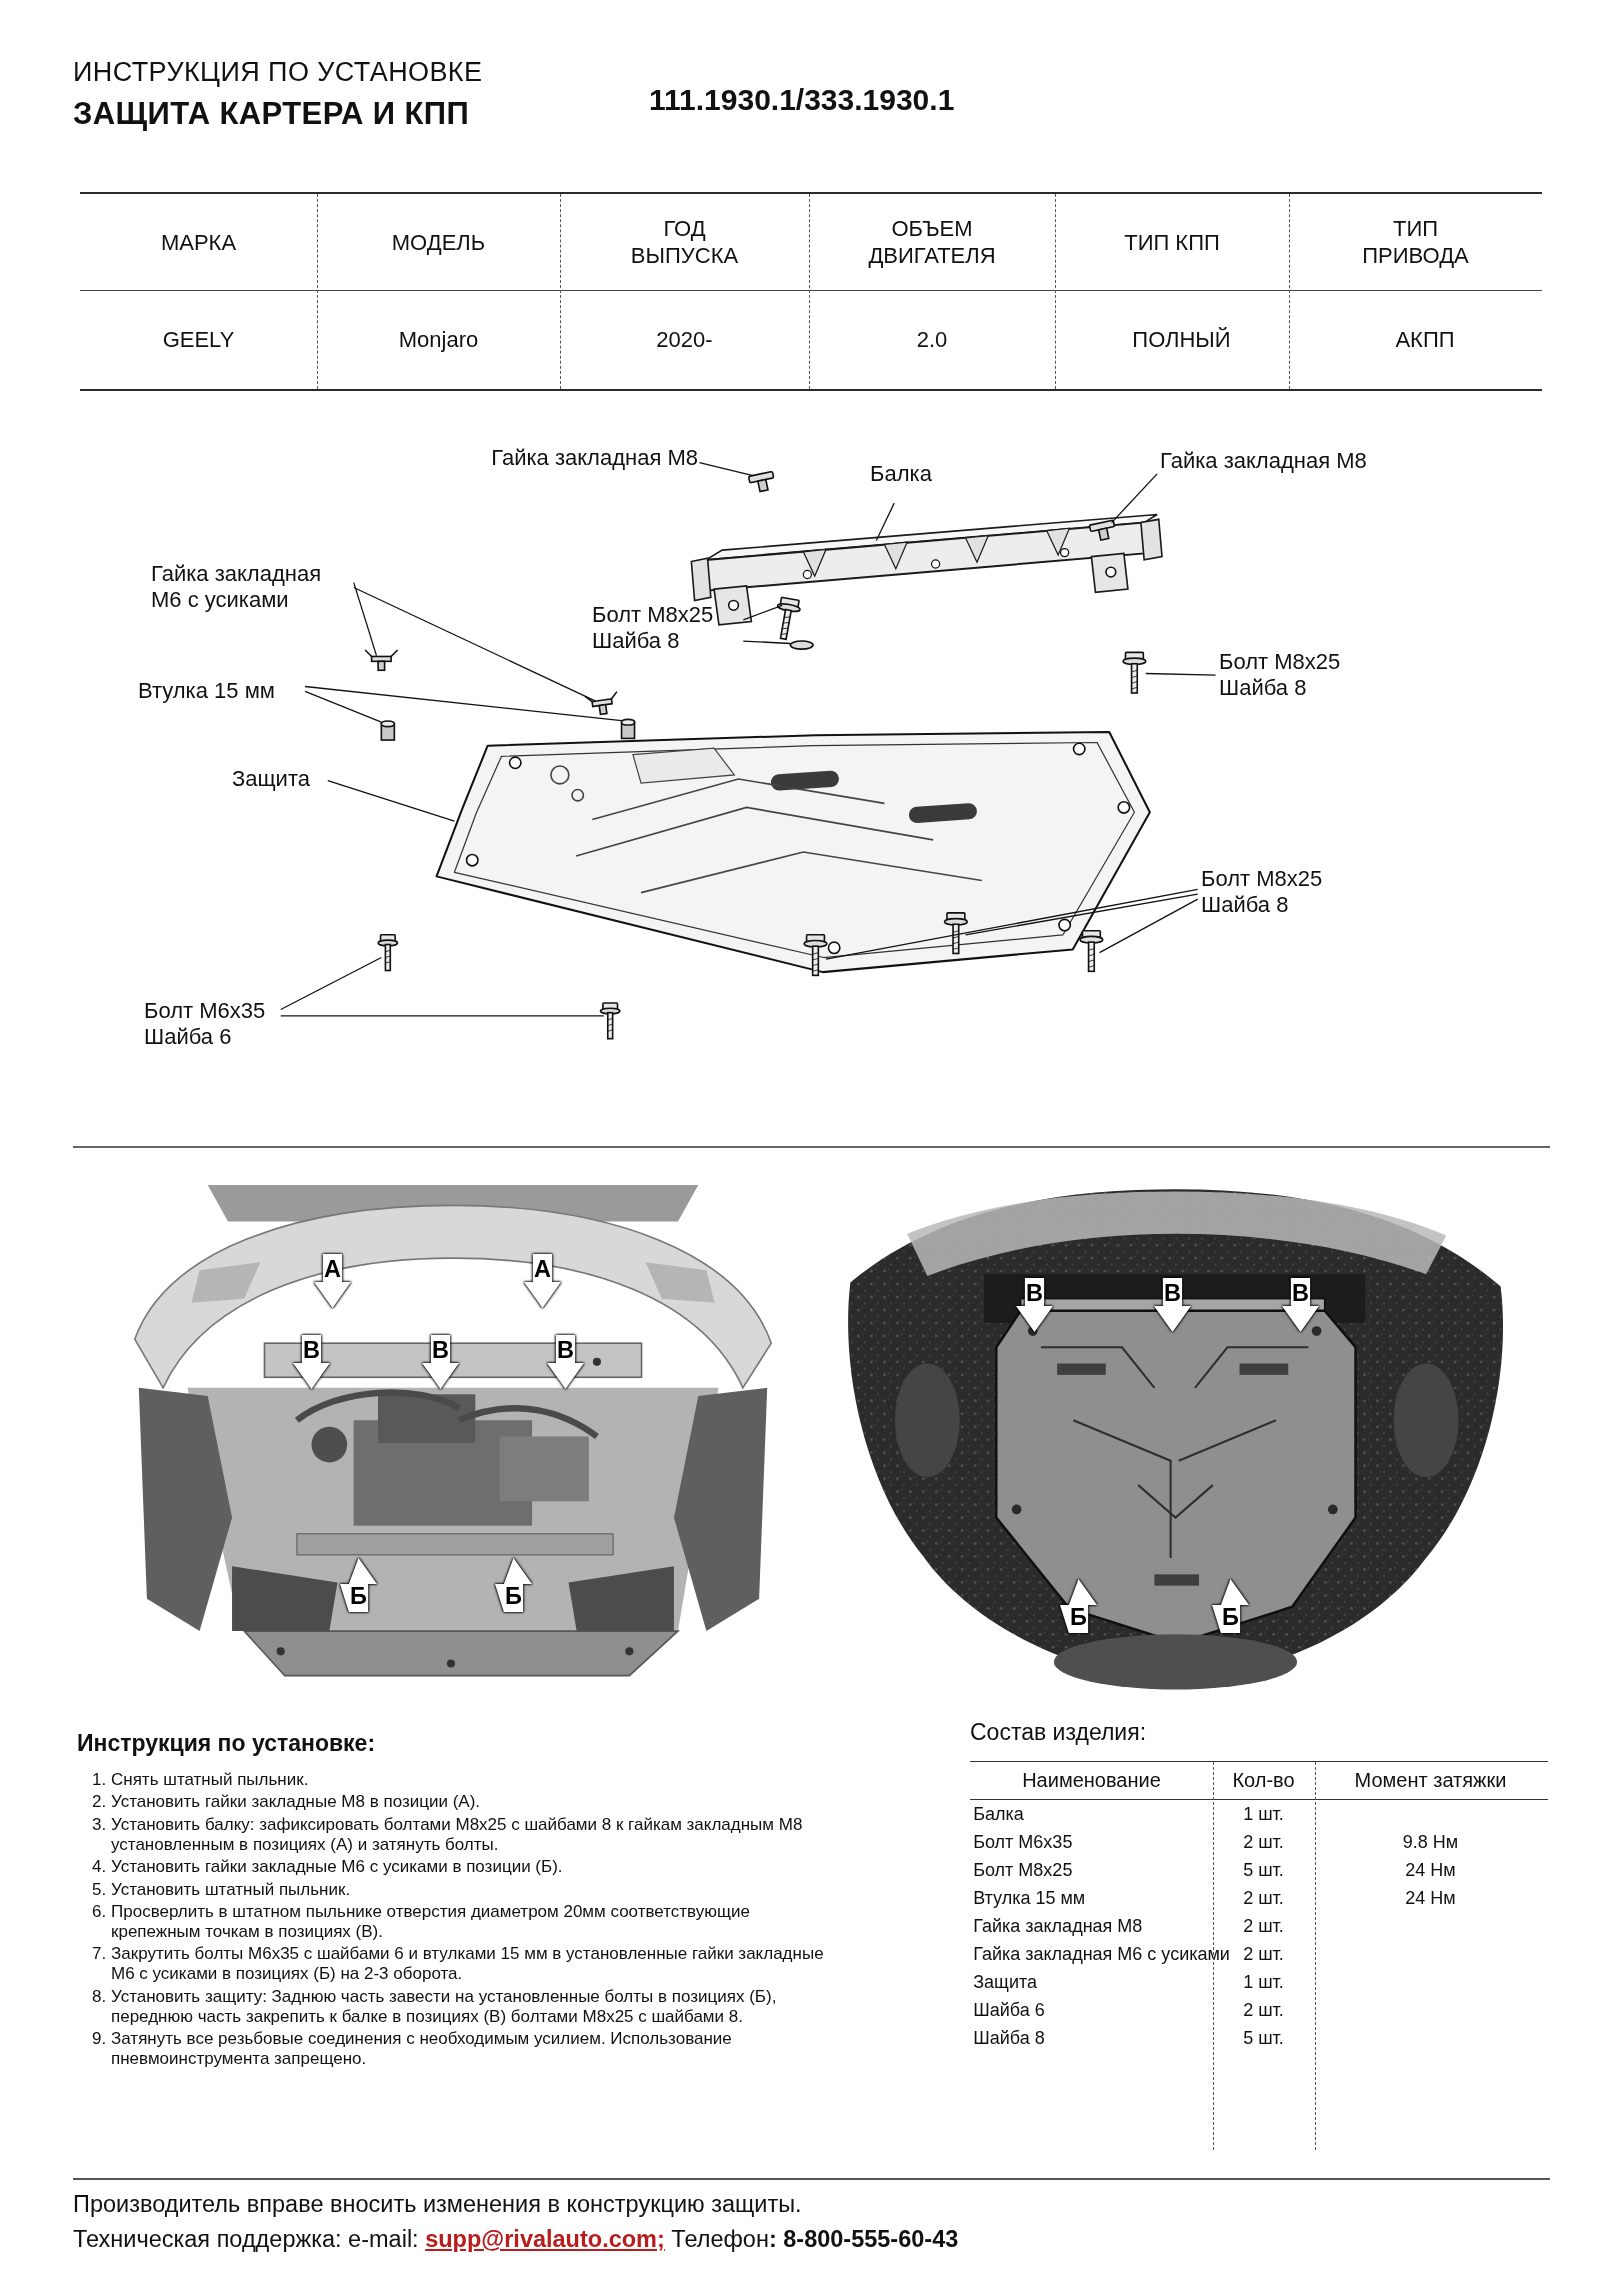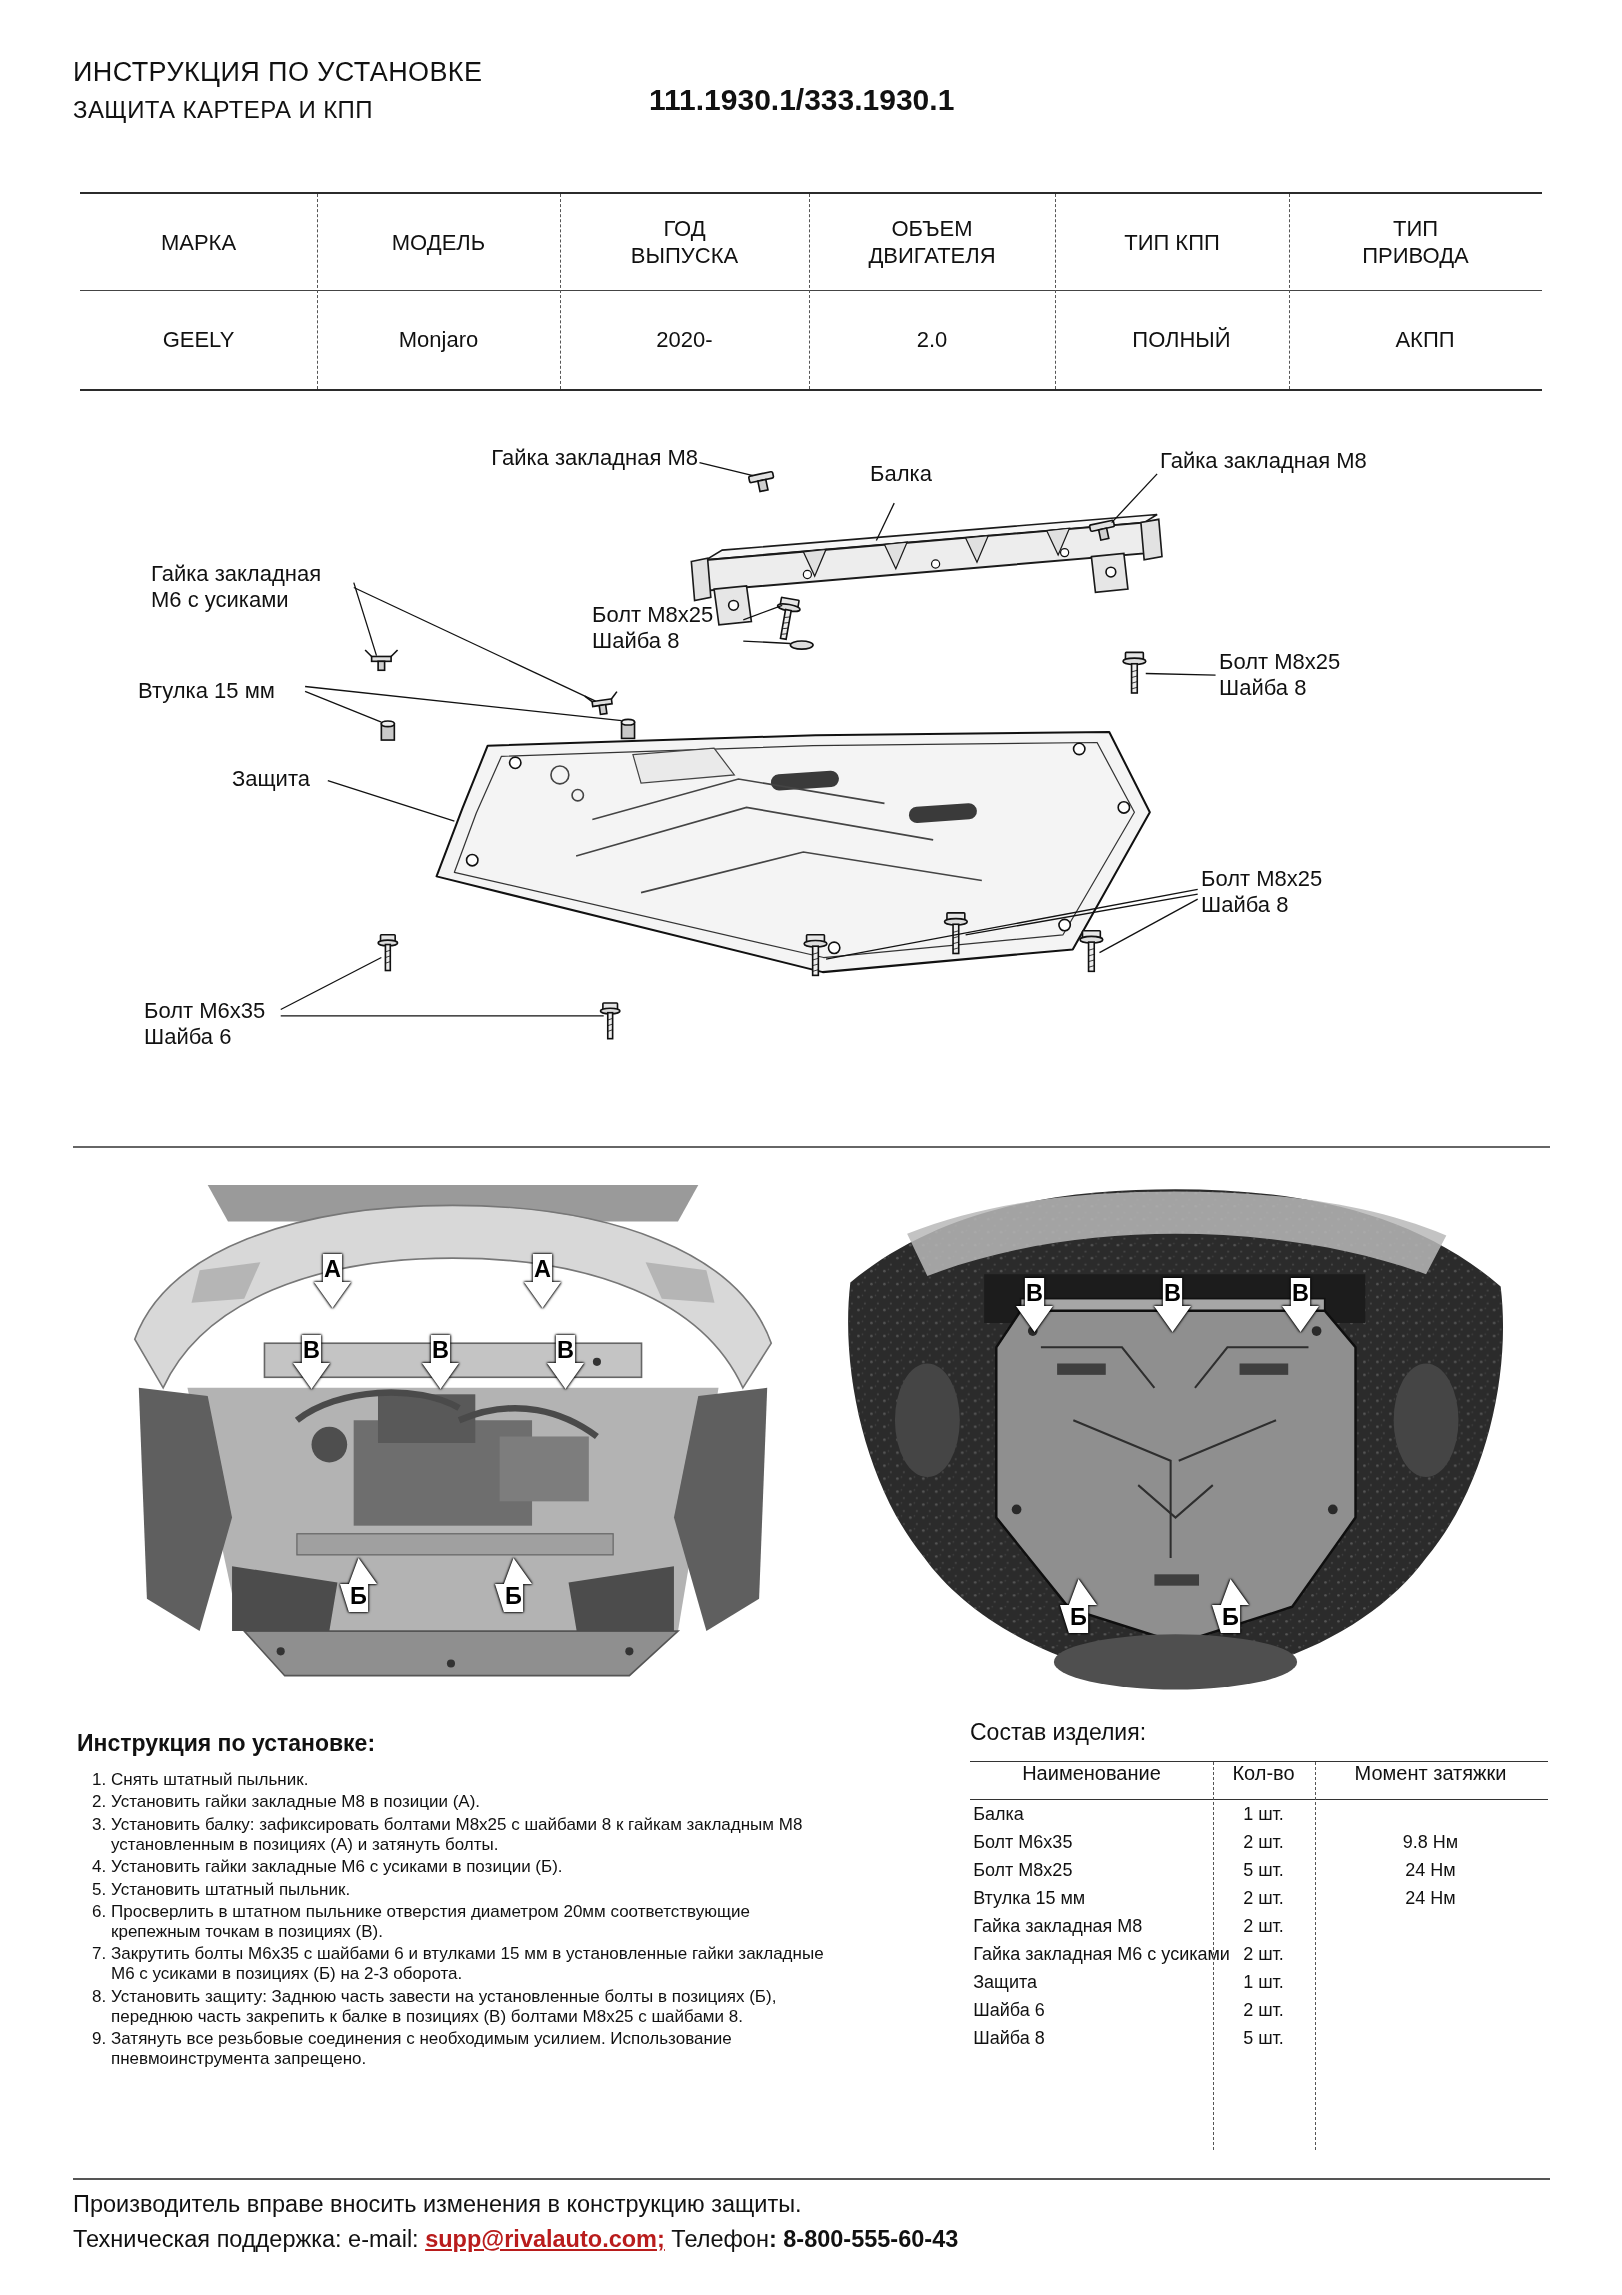--- a/index.html
+++ b/index.html
@@ -4,21 +4,21 @@
 <style>
   html,body{margin:0;padding:0;}
   body{
     width:1623px;height:2295px;position:relative;background:#ffffff;
     font-family:"Liberation Sans", sans-serif;color:#111;overflow:hidden;
   }
   .abs{position:absolute;}
 
   
   .doc-title-1{left:73px;top:57px;font-size:27px;font-weight:400;letter-spacing:0.4px;}
-  .doc-title-2{left:73px;top:96px;font-size:24px;font-weight:400;letter-spacing:0.4px;}
+  .doc-title-2{left:73px;top:96px;font-size:31px;font-weight:700;letter-spacing:0.4px;}
   .part-numbers{left:649px;top:83px;font-size:30px;font-weight:700;}
 
   
   .spec{left:80px;top:192px;width:1462px;height:195px;
         border-top:2.4px solid #2b2b2b;border-bottom:2.4px solid #2b2b2b;}
   .spec-row{display:flex;width:100%;}
   .spec-row.head{height:96px;border-bottom:1.6px solid #444;}
   .spec-row.data{height:96px;}
   .spec-cell{display:flex;align-items:center;justify-content:center;
              font-size:22px;text-align:center;white-space:pre-line;line-height:27px;}
@@ -45,21 +45,21 @@
 
   
   .instr{left:77px;top:1719px;width:759px;margin-top:11px;}
   .instr-title{font-size:23px;font-weight:700;}
   .instr ol{margin:13px 0 0 0;padding-left:34px;font-size:17px;line-height:20px;}
   .instr li{margin-bottom:2.4px;}
 
   
   .parts-title{left:970px;top:1719px;font-size:23px;font-weight:400;}
   .parts{left:970px;top:1761px;width:578px;height:388px;border-top:1.6px solid #333;}
-  .parts-head{display:flex;height:37px;border-bottom:1.6px solid #333;align-items:flex-start;}
+  .parts-head{display:flex;height:37px;border-bottom:1.6px solid #333;align-items:center;}
   .parts-head .ph{font-size:20px;text-align:center;}
   .p0{width:243px}.p1{width:101px}.p2{width:233px}
   .parts-row{display:flex;height:28px;align-items:center;}
   .parts-row .pc{font-size:18px;line-height:21px;}
   .parts-row .pc.p0{padding-left:3.2px;box-sizing:border-box;white-space:nowrap;}
   .parts-row .pc.p1,.parts-row .pc.p2{text-align:center;}
 
   
   .footer-rule{left:73px;top:2178px;width:1477px;height:1.6px;background:#555;}
   .footer-1{left:73px;top:2191px;font-size:23.5px;}

